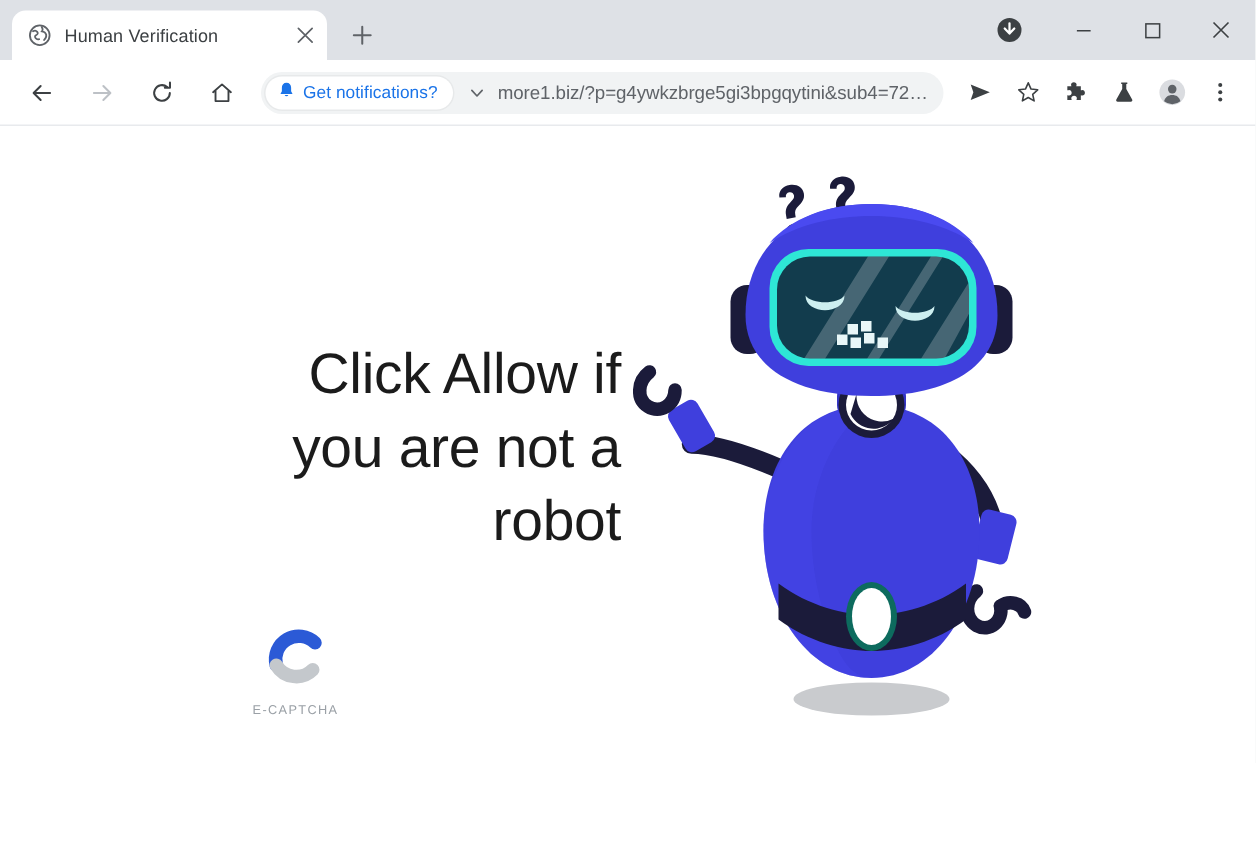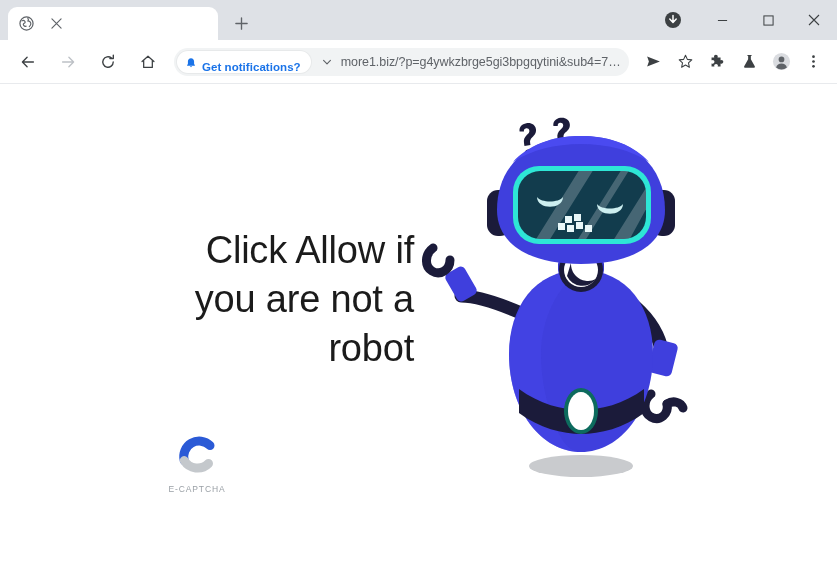--- a/index.html
+++ b/index.html
@@ -139,26 +139,25 @@
     margin: 0 8px 0 6px;
     padding-right: 8px;
     box-sizing: border-box;
     min-width: 0;
   }
   .notif-chip {
     height: 22px;
     background: #ffffff;
     border-radius: 11px;
     display: flex;
-    align-items: flex-end;
+    align-items: center;
     padding: 0 10px 0 8px;
     margin-left: 3px;
     flex: none;
     box-shadow: 0 0 0 1px rgba(0,0,0,0.04);
-    font-weight: bold;
   }
   .notif-chip-label {
     font-size: 11.5px;
     color: #1a73e8;
     white-space: nowrap;
     margin-left: 5px;
     letter-spacing: 0.05px;
   }
   .chip-chevron {
     width: 18px;
@@ -205,21 +204,21 @@
     width: 250px;
     font-size: 38px;
     line-height: 49px;
     color: #1b1b1b;
     font-weight: 300;
     letter-spacing: -0.2px;
   }
   .captcha-logo {
     position: absolute;
     left: 164px;
-    top: 350px;
+    top: 333px;
     width: 66px;
     display: flex;
     flex-direction: column;
     align-items: center;
   }
   .captcha-label {
     font-size: 8.5px;
     color: #9aa0a6;
     letter-spacing: 0.9px;
     margin-top: 6px;
@@ -238,20 +237,21 @@
   <div class="tab-strip">
 
     <div class="tab">
       <span class="tab-favicon">
         <svg width="15" height="15" viewBox="0 0 16 16">
           <circle cx="8" cy="8" r="7" fill="none" stroke="#5f6368" stroke-width="1.3"></circle>
           <path d="M3.2 5.2 Q5 4 6.2 5.6 Q7.2 7 5.6 7.8 Q4 8.6 5 10 Q6 11.4 7.6 10.8
                    M9.4 2.2 Q10.6 4 9.6 5.2 Q12 5.4 12.6 7.6 Q13 9.6 11 11.4" fill="none" stroke="#5f6368" stroke-width="1.25" stroke-linecap="round"></path>
         </svg>
       </span>
+      <span class="tab-title">Human Verification</span>
       <span class="tab-close">
         <svg width="11" height="11" viewBox="0 0 12 12">
           <path d="M1 1 L11 11 M11 1 L1 11" stroke="#5f6368" stroke-width="1.25" stroke-linecap="round"></path>
         </svg>
       </span>
     </div>
 
     <div class="new-tab-btn">
       <svg width="15" height="15" viewBox="0 0 16 16">
         <path d="M8 2 V14 M2 8 H14" stroke="#5f6368" stroke-width="1.45" stroke-linecap="round"></path>

